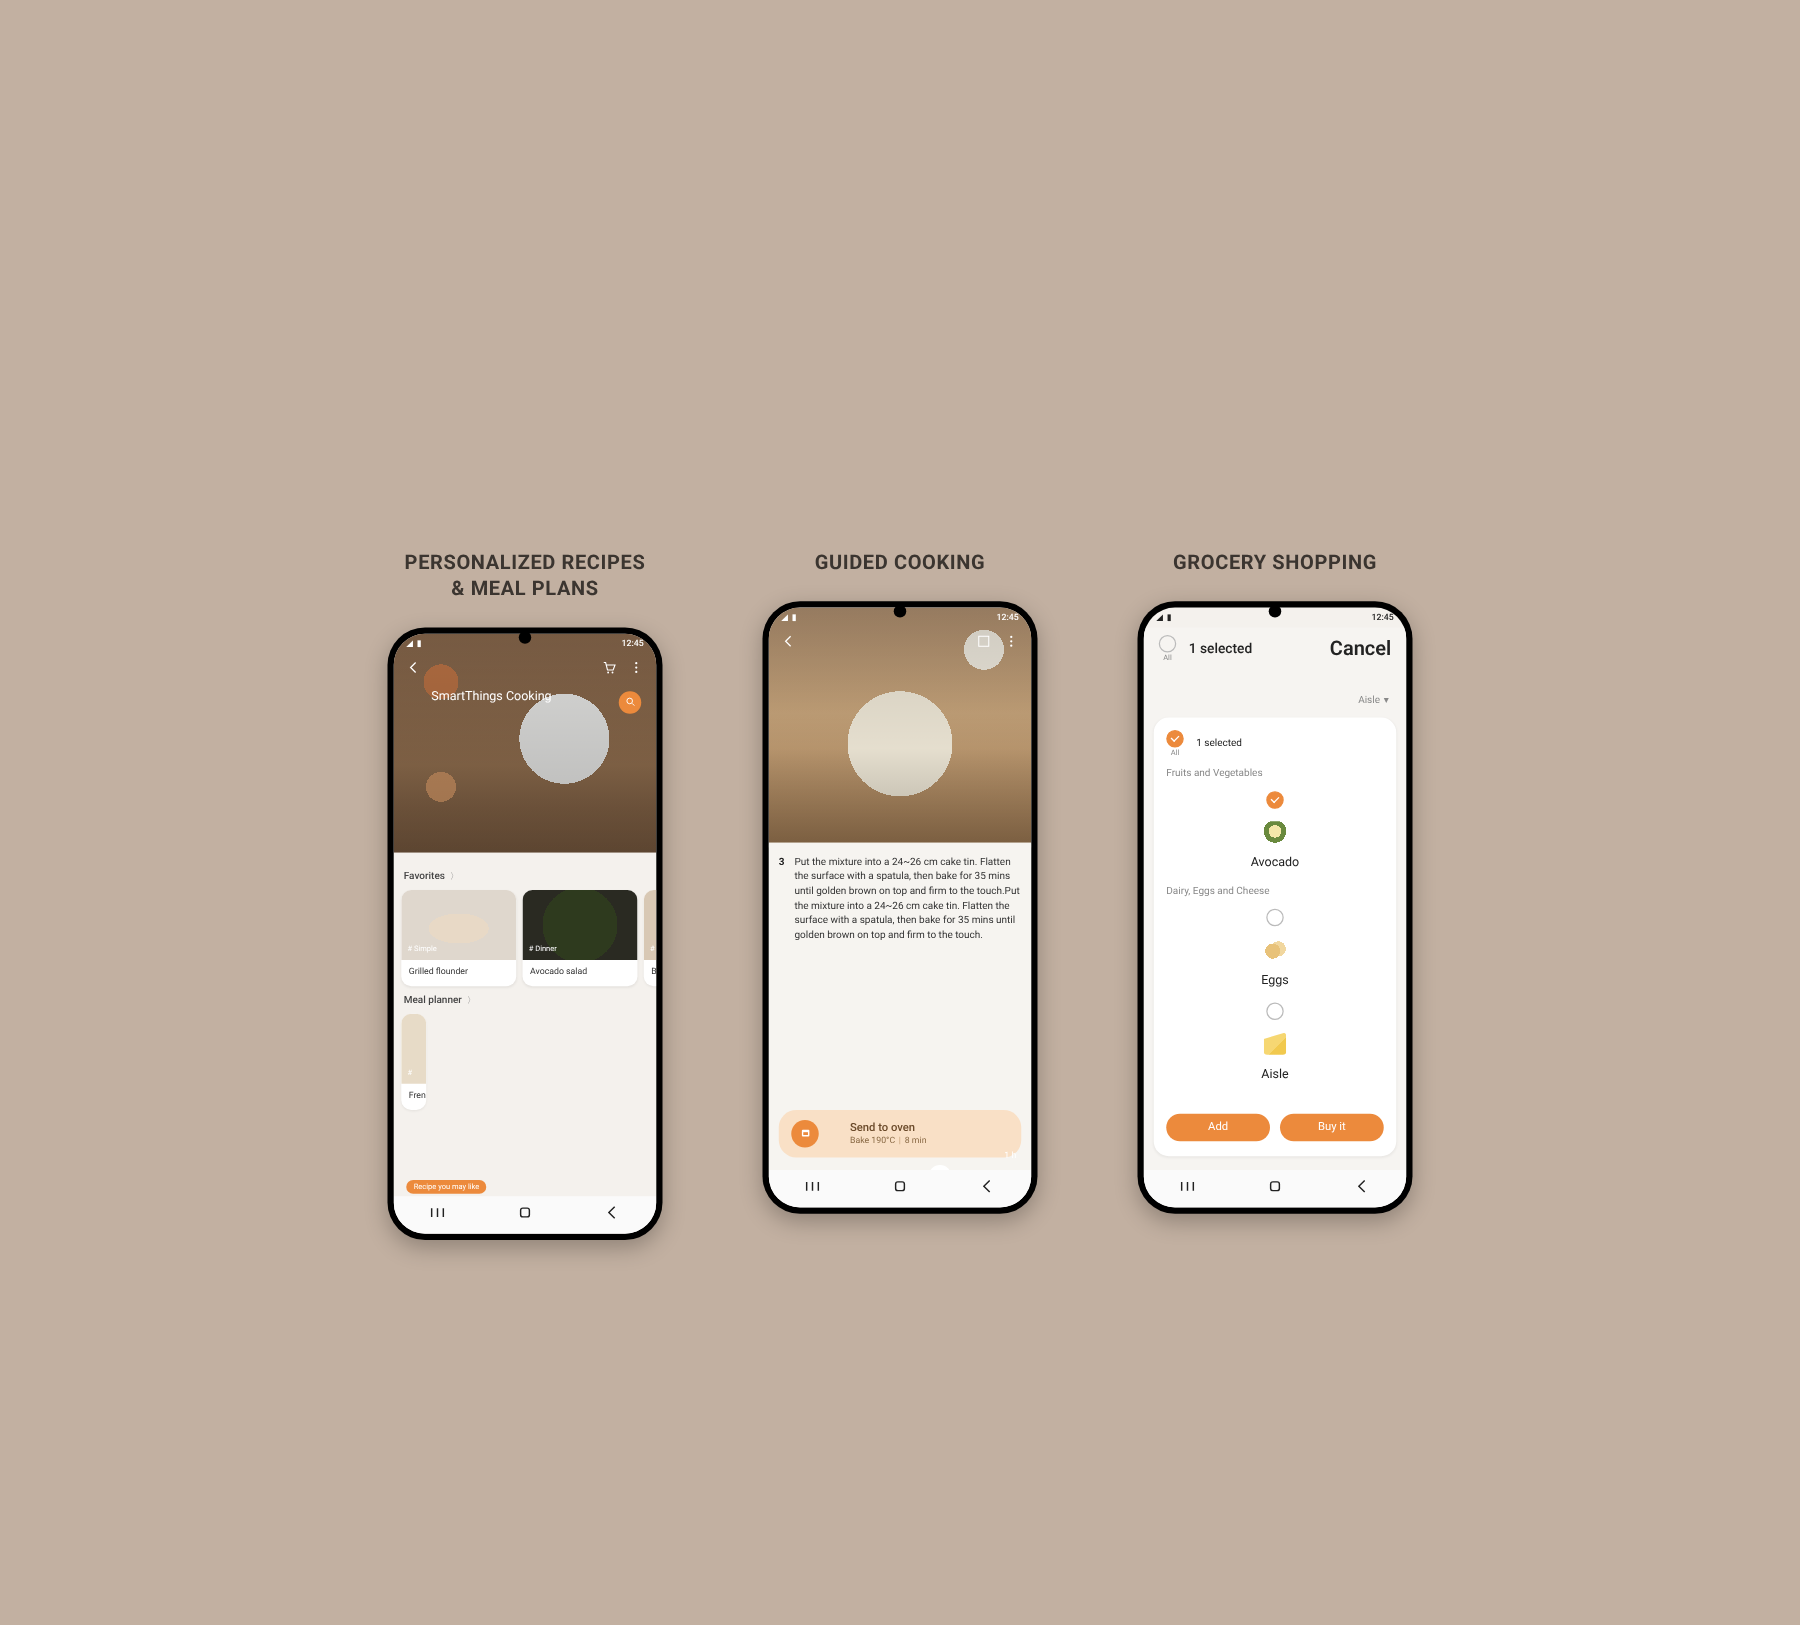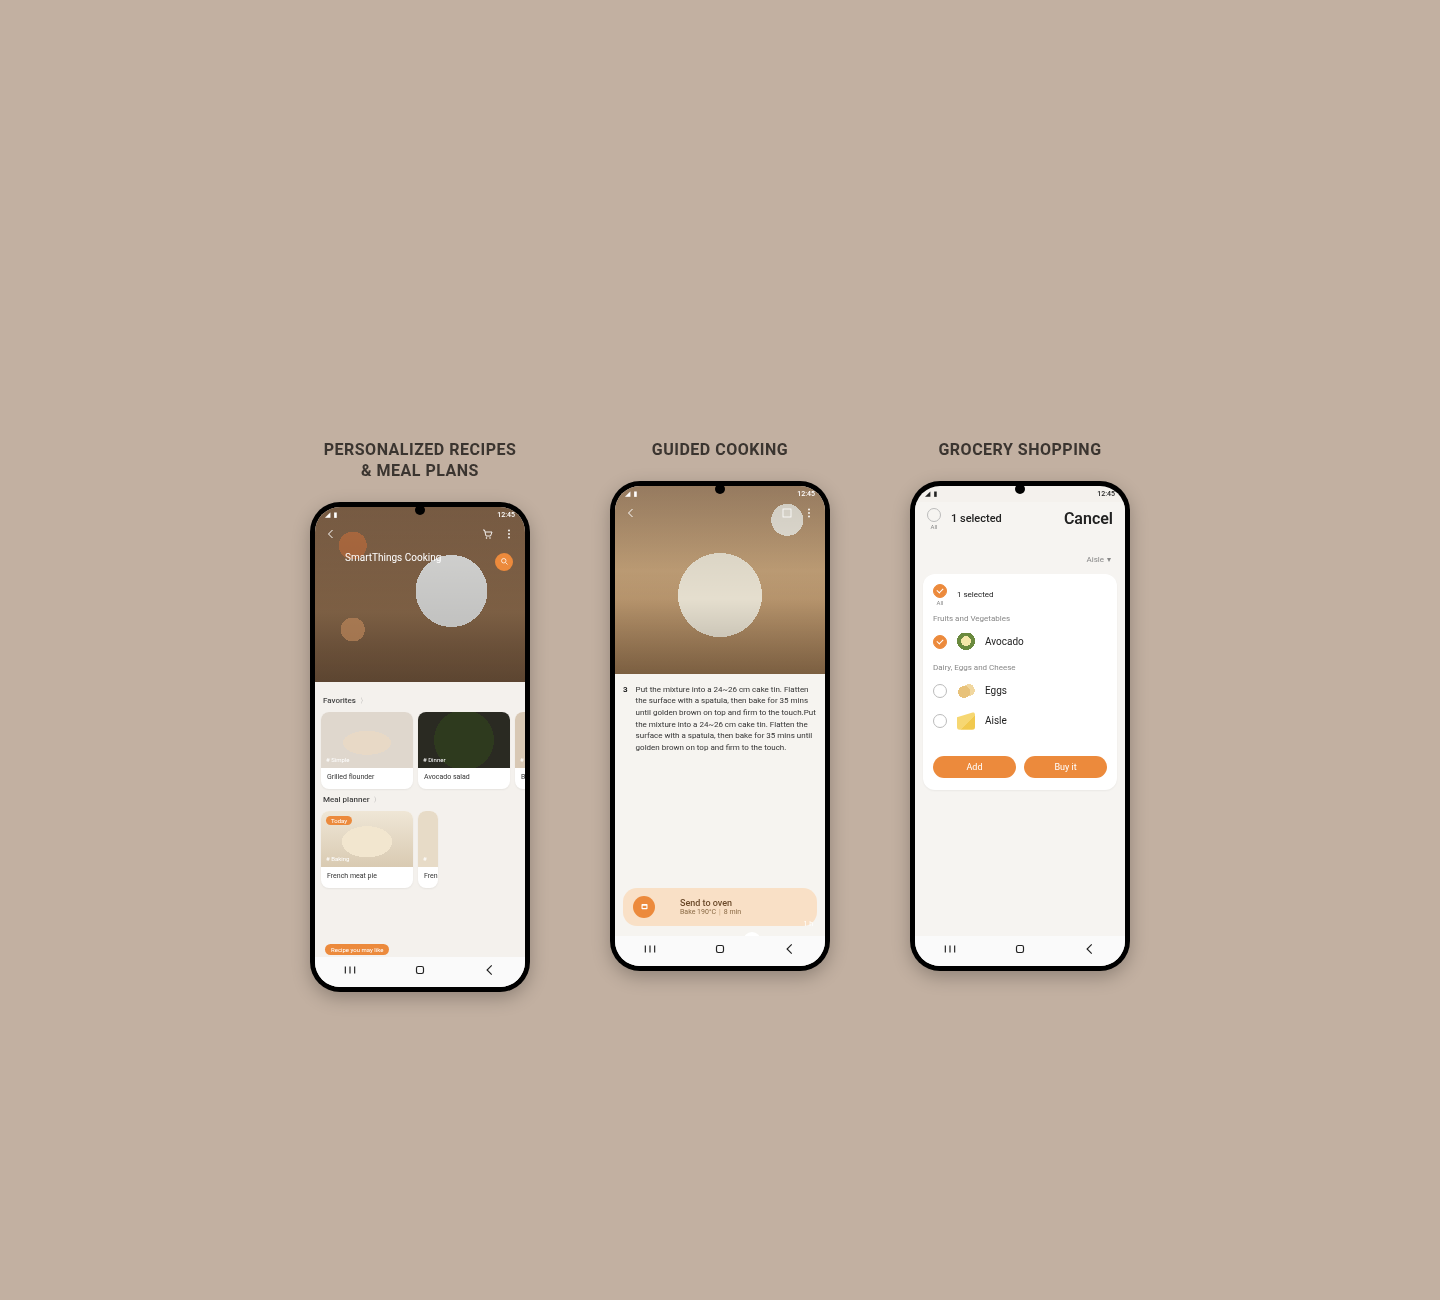--- a/index.html
+++ b/index.html
@@ -101,21 +101,21 @@
 .p3-all-label { font-size:6px; color:#888; }
 .p3-selected { font-size:11px; color:#222; font-weight:500; flex:1; }
 .p3-cancel { font-size:16px; color:#222; font-weight:600; }
 .p3-sortrow { display:flex; justify-content:flex-end; padding:4px 14px;margin-top:17px; }
 .p3-sort { font-size:8px; color:#888; display:flex; align-items:center; gap:3px; }
 
 .p3-card { margin:6px 8px; background:#fff; border-radius:12px; padding:10px 10px 12px; box-shadow:0 1px 2px rgba(0,0,0,0.05); }
 .p3-cardhead { display:flex; align-items:center; gap:10px; margin-bottom:8px; }
 .p3-sel2 { font-size:8px; color:#222; }
 .p3-cat { font-size:8px; color:#888; margin:6px 0 4px; }
-.p3-item { display:flex; align-items:center; gap:10px; padding:6px 0; }
+.p3-item { display:flex; align-items:center; gap:10px; padding:6px 0;flex-direction:column; }
 .p3-thumb { width:18px; height:18px; border-radius:3px; }
 .tb-avocado { background: radial-gradient(circle at 50% 45%, #f5e7a9 0 5px, #6a8a3e 5px 9px, transparent 9px); }
 .tb-eggs { background: radial-gradient(circle at 40% 55%, #e8c27a 0 6px, transparent 6px), radial-gradient(circle at 65% 45%, #f1d79f 0 6px, transparent 6px); }
 .tb-cheese { background: linear-gradient(135deg,#f6d772 0 60%, #f1c94e 60%); clip-path: polygon(0 30%,100% 0,100% 100%,0 100%); }
 .p3-item-name { font-size:10px; color:#222; }
 .p3-btns { display:flex; gap:8px; margin-top:20px; }
 .p3-btn { flex:1; background:#ec8a3c; color:#fff; font-size:9px; padding:6px 0; border-radius:12px; text-align:center; }
 
 .svg-icon { width:12px; height:12px; fill:currentColor; }
 .svg-small { width:9px; height:9px; fill:currentColor; }
@@ -196,27 +196,20 @@
                 </div>
               <div class="card-label">Bac</div>
             </div>
           </div>
 
           <div class="sec-head">
             <span>Meal planner</span>
             <span class="chev">〉</span>
           </div>
           <div class="cards-row">
-            <div class="card">
-              <div class="card-img food-pie">
-                <div class="card-pill">Today</div>
-                <div class="card-tag"># Baking</div>
-              </div>
-              <div class="card-label">French meat pie</div>
-            </div>
             <div class="card partial">
               <div class="card-img food-partial2">
                 <div class="card-tag">#</div>
               </div>
               <div class="card-label">Fren</div>
             </div>
           </div>
         </div>
 
         <div class="nav-bar">

